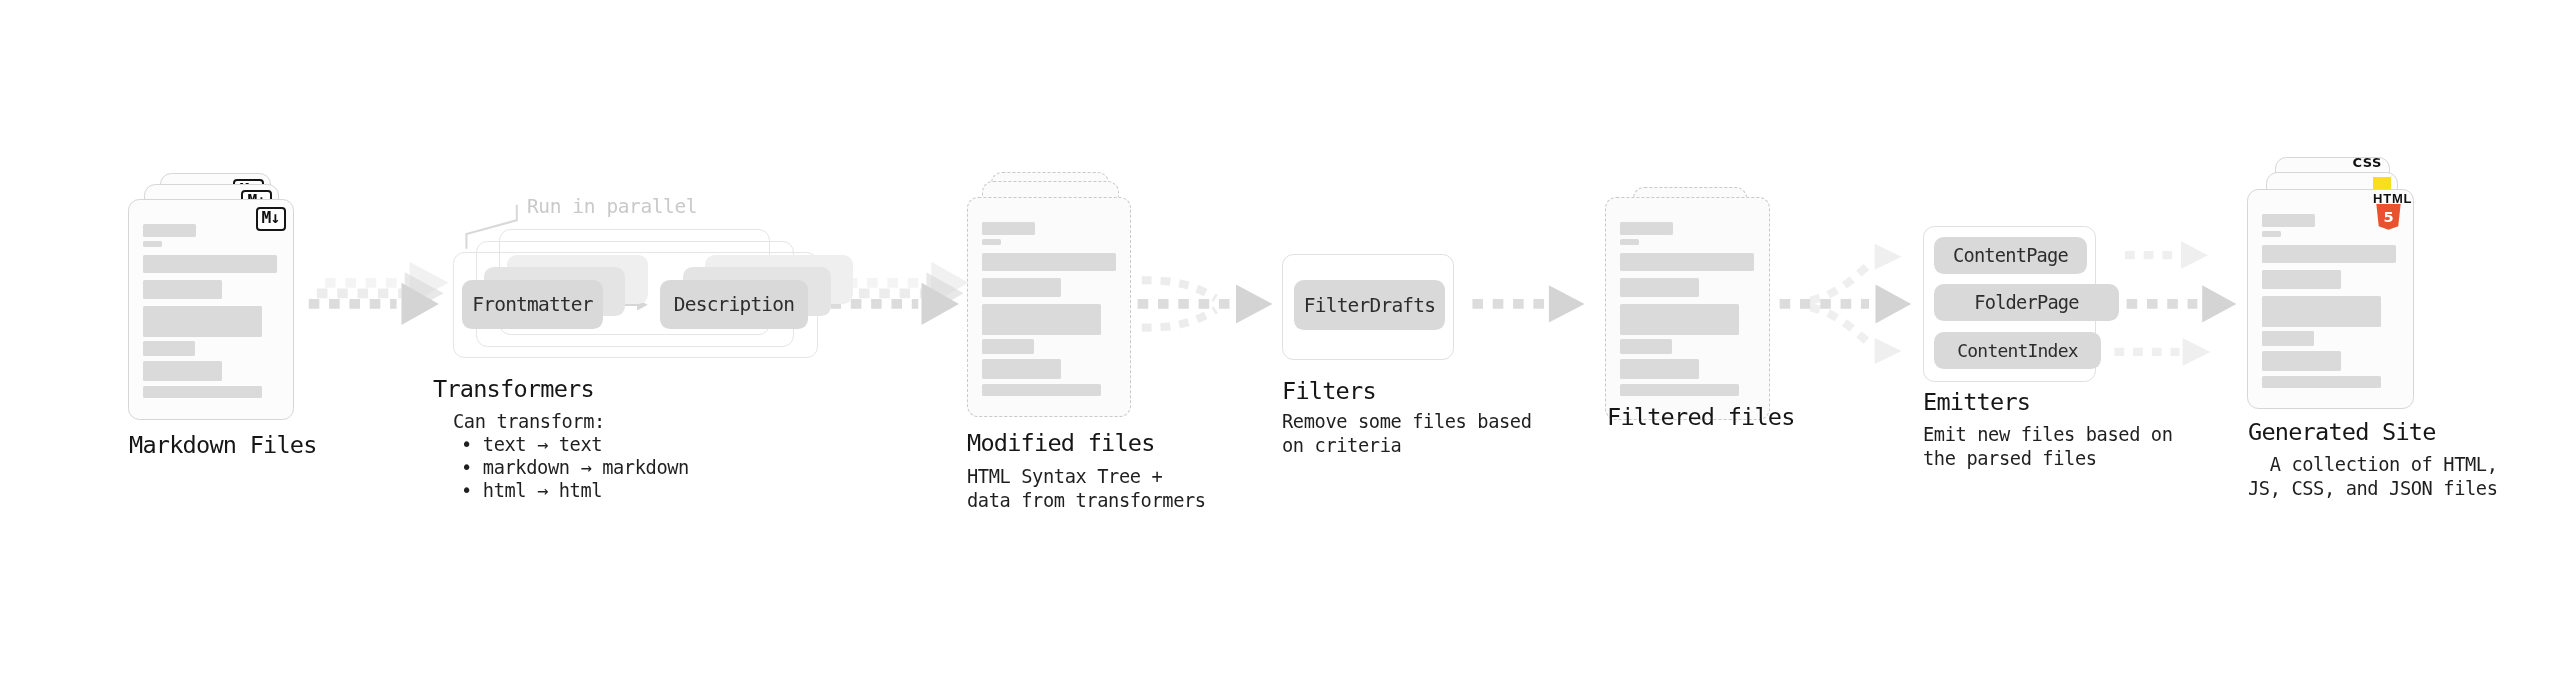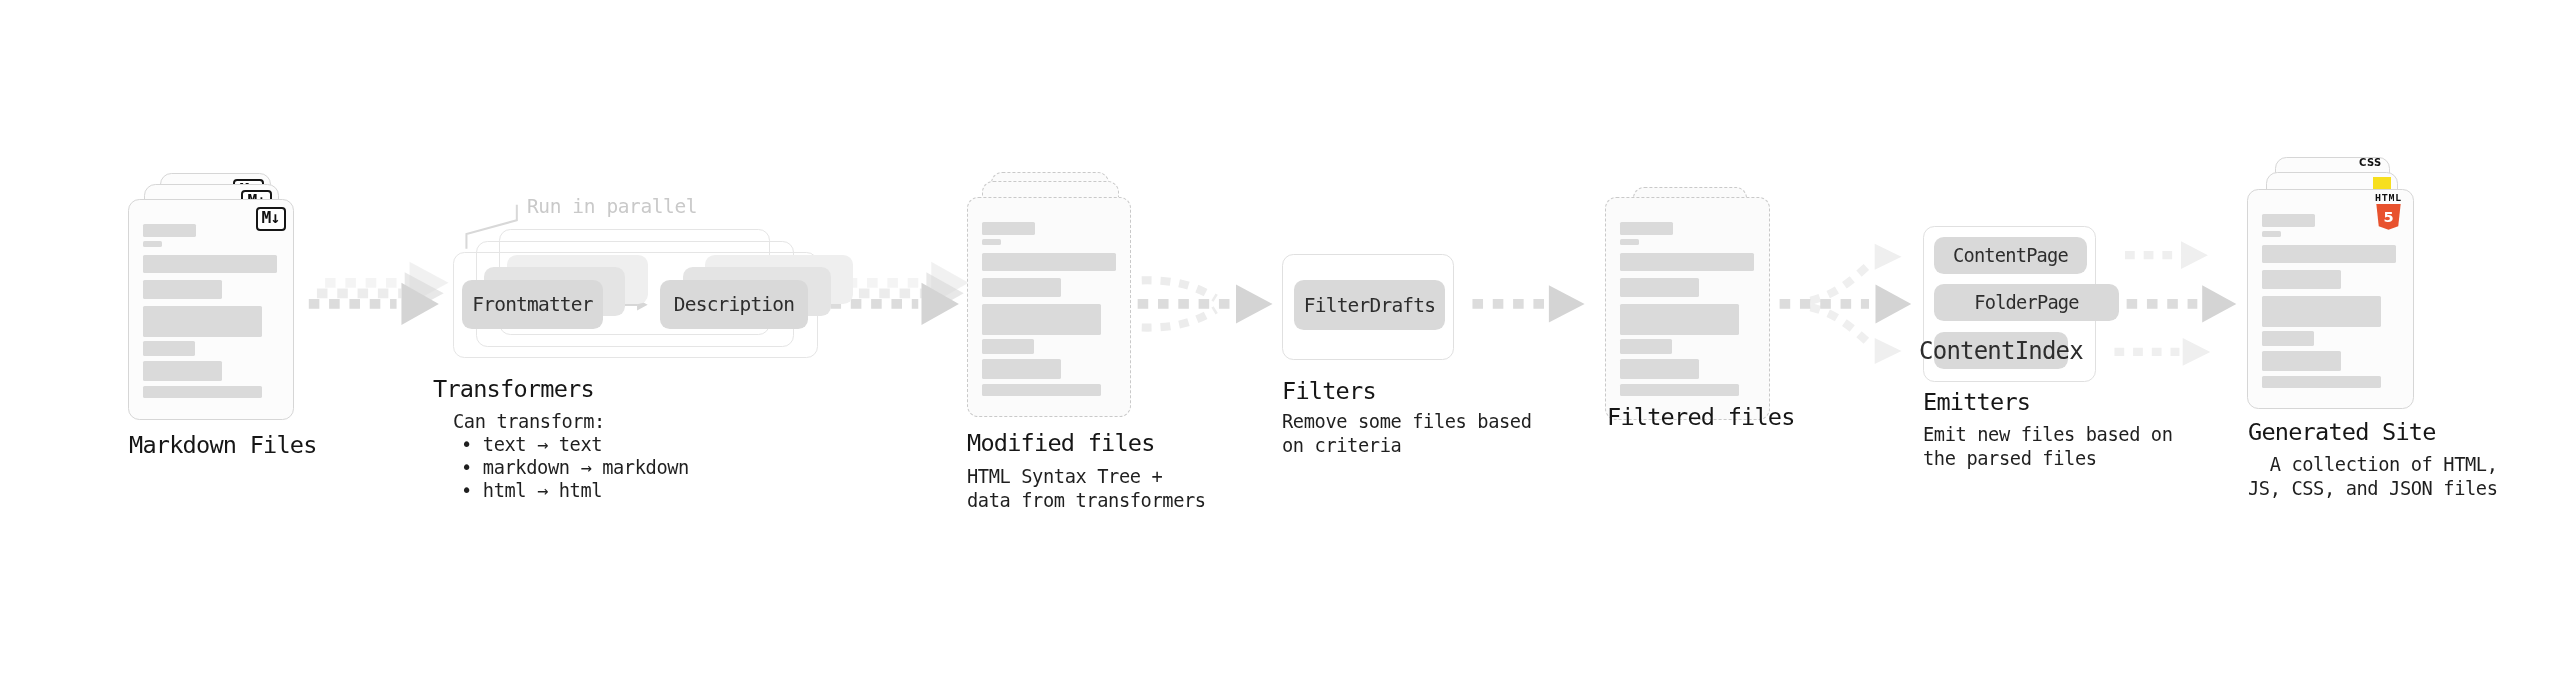--- a/index.html
+++ b/index.html
@@ -47,33 +47,33 @@
 
   
   .stage-title{position:absolute;font-size:23.6px;color:#161616;letter-spacing:-0.8px;white-space:nowrap;}
   .stage-sub{position:absolute;font-size:18.7px;line-height:23.6px;color:#1f1f1f;letter-spacing:-0.4px;white-space:pre-line;}
   .note{position:absolute;font-size:19.5px;color:#c9c9c9;letter-spacing:-0.4px;white-space:nowrap;}
   .tf-list{position:absolute;font-size:18.7px;line-height:23px;color:#1f1f1f;letter-spacing:-0.4px;}
   .tf-list .bullet-line{margin-left:8.1px;}
 
   
   .html5-badge{position:absolute;top:4.9px;right:9px;width:31px;text-align:center;}
-  .html5-top{font-size:10px;font-weight:bold;letter-spacing:0.8px;color:#111;line-height:8.1px;font-family:Liberation Mono, monospace;}
+  .html5-top{font-size:13px;font-weight:bold;letter-spacing:0.8px;color:#111;line-height:8.1px;font-family:Liberation Sans, sans-serif;}
   .html5-shield{
     width:24.4px;height:26px;margin:0.8px auto 0;
     background:#e8522e;
     clip-path:polygon(0 0,100% 0,90% 86%,50% 100%,10% 86%);
     display:flex;align-items:center;justify-content:center;
     color:#ffffff;font-size:14.6px;font-weight:bold;
     font-family:"DejaVu Sans","Liberation Sans",sans-serif;
   }
   .js-badge{position:absolute;top:4.1px;right:6.5px;width:18px;height:12.2px;background:#f7df1e;}
   .css-badge{
     position:absolute;top:1px;right:7.3px;
-    font-size:10px;font-weight:bold;color:#111;line-height:7.3px;
+    font-size:13px;font-weight:bold;color:#111;line-height:7.3px;
     border-bottom:2.4px solid #2062af;padding-bottom:8px;
     font-family:"DejaVu Sans","Liberation Sans",sans-serif;letter-spacing:0.4px;
   }
 </style>
 </head>
 <body>
 
 <div class="canvas">
 
   <svg class="overlay" viewBox="0 0 3170 838">
@@ -235,21 +235,21 @@
           <div class="bar b8"></div>
       </div>
     </div>
     <div class="stage-title" style="left:1607px;top:403px;">Filtered files</div>
   </div>
 
   <div>
     <div class="frame solidbg" style="left:1923px;top:226px;width:173px;height:156px;"></div>
     <div class="node" style="left:1934px;top:237px;width:153px;height:37px;font-size:18.7px;">ContentPage</div>
     <div class="node" style="left:1934px;top:284px;width:185px;height:37px;font-size:18.7px;">FolderPage</div>
-    <div class="node" style="left:1934px;top:332px;width:134px;height:37px;font-size:24px;">ContentIndex</div>
+    <div class="node" style="left:1934px;top:332px;width:167px;height:37px;font-size:18px;">ContentIndex</div>
     <div class="stage-title" style="left:1923px;top:388px;">Emitters</div>
     <div class="stage-sub" style="left:1923px;top:423px;">Emit new files based on
 the parsed files</div>
   </div>
 
   <div>
     <div class="doc" style="left:2275px;top:157px;width:115px;height:221px;">
       <span class="css-badge">CSS</span>
     </div>
     <div class="doc" style="left:2266px;top:172px;width:132px;height:221px;">

